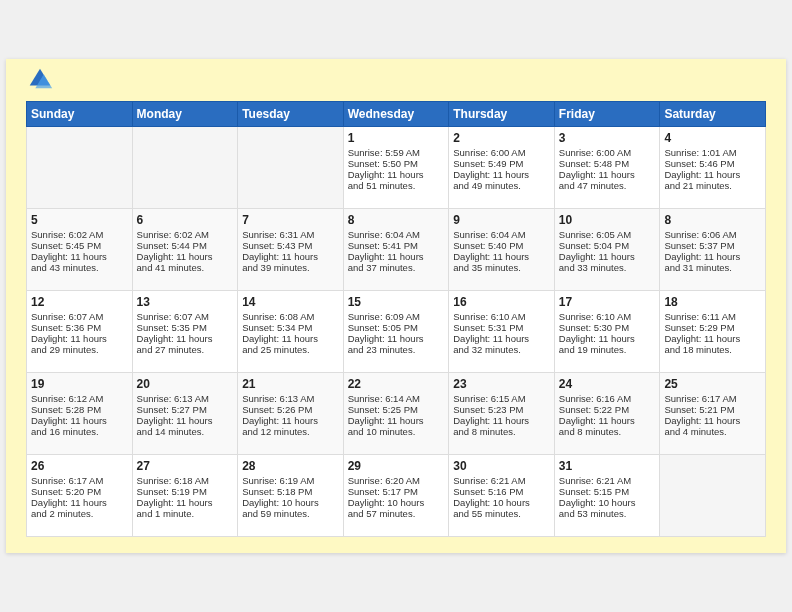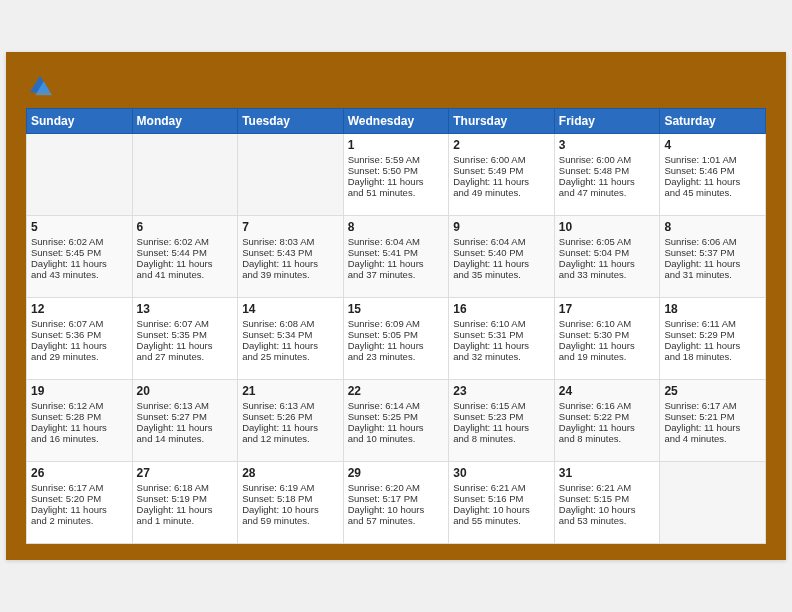--- a/index.html
+++ b/index.html
@@ -6,23 +6,23 @@
     body {
       font-family: Arial, sans-serif;
       background: #f0f0f0;
       width: 792px;
       height: 612px;
       display: flex;
       align-items: center;
       justify-content: center;
     }
     .calendar-container {
-      background: #a16207;
+      background: #fef9c3;
       width: 780px;
-      padding: 16px 20px 16px 20px;
+      padding: 2px 20px 16px 20px;
       box-shadow: 0 1px 4px rgba(0,0,0,0.15);
     }
     .header {
       display: flex;
       align-items: flex-start;
       justify-content: space-between;
       margin-bottom: 8px;
     }
     .logo {
       display: flex;
@@ -156,41 +156,41 @@
             <div>Sunrise: 6:00 AM</div>
             <div>Sunset: 5:48 PM</div>
             <div>Daylight: 11 hours</div>
             <div>and 47 minutes.</div>
           </td>
           <td>
             <span class="day-num">4</span>
             <div>Sunrise: 1:01 AM</div>
             <div>Sunset: 5:46 PM</div>
             <div>Daylight: 11 hours</div>
-            <div>and 45 minutes.</div>
+            <div>and 21 minutes.</div>
           </td>
         </tr>
         <tr>
           <td>
             <span class="day-num">5</span>
             <div>Sunrise: 6:02 AM</div>
             <div>Sunset: 5:45 PM</div>
             <div>Daylight: 11 hours</div>
             <div>and 43 minutes.</div>
           </td>
           <td>
             <span class="day-num">6</span>
             <div>Sunrise: 6:02 AM</div>
             <div>Sunset: 5:44 PM</div>
             <div>Daylight: 11 hours</div>
             <div>and 41 minutes.</div>
           </td>
           <td>
             <span class="day-num">7</span>
-            <div>Sunrise: 8:03 AM</div>
+            <div>Sunrise: 6:31 AM</div>
             <div>Sunset: 5:43 PM</div>
             <div>Daylight: 11 hours</div>
             <div>and 39 minutes.</div>
           </td>
           <td>
             <span class="day-num">8</span>
             <div>Sunrise: 6:04 AM</div>
             <div>Sunset: 5:41 PM</div>
             <div>Daylight: 11 hours</div>
             <div>and 37 minutes.</div>

